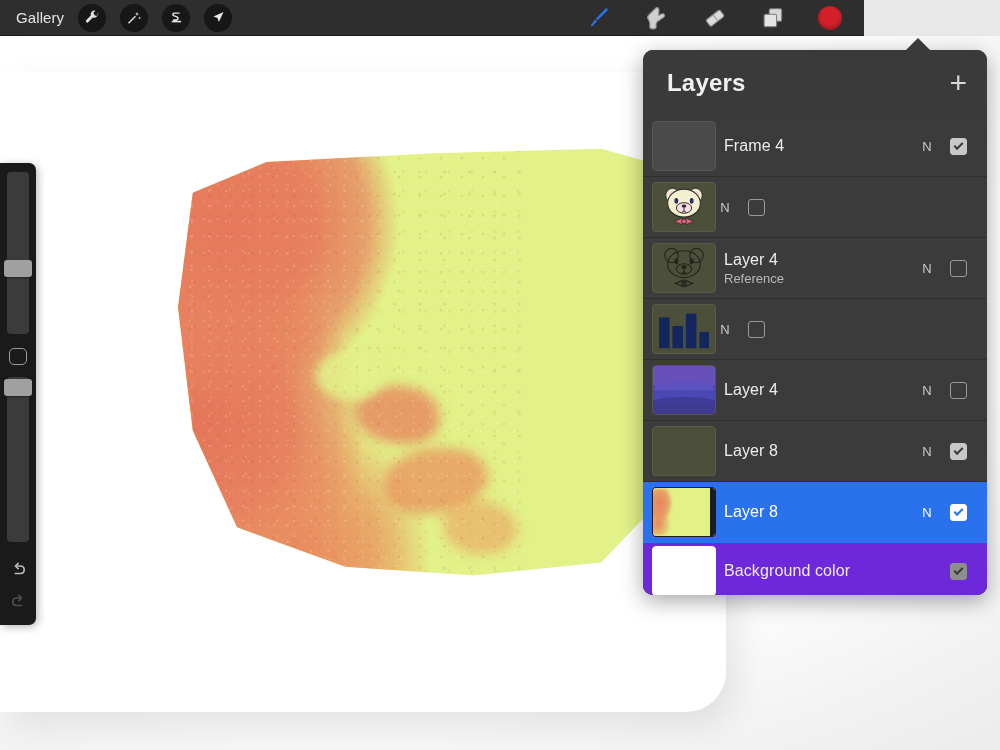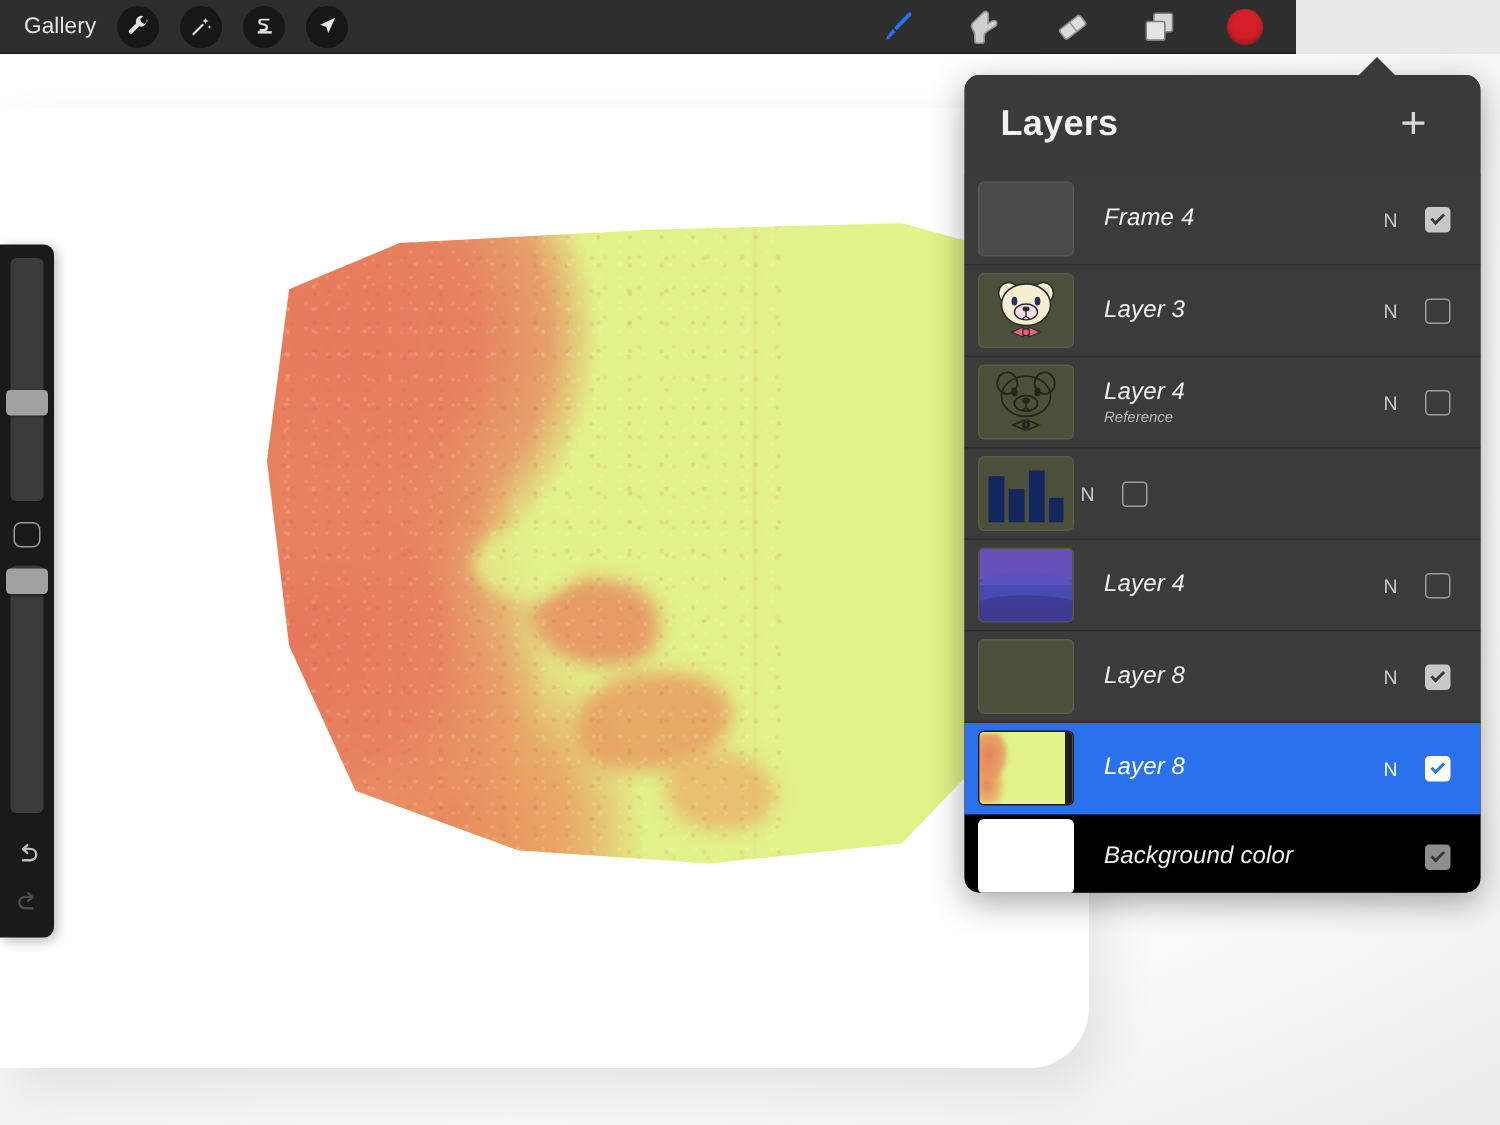--- a/index.html
+++ b/index.html
@@ -164,55 +164,55 @@
     width: 0; height: 0;
     border-left: 13px solid transparent;
     border-right: 13px solid transparent;
     border-bottom: 13px solid #3a3a3a;
     z-index: 26;
   }
   .panel-header {
     height: 66px;
     background: #3a3a3a;
     display: flex; align-items: center; justify-content: space-between;
-    padding: 0 36px 0 24px;
+    padding: 0 20px 0 24px;
   }
   .panel-title { color: #f0f0f0; font-size: 24px; font-weight: bold; letter-spacing: .2px; }
   .plus-btn { color: #d8d8d8; font-size: 30px; font-weight: 300; line-height: 1; }
   .layer-list { background: #333333; }
 
   .layer-row {
     position: relative;
     height: 61px;
     display: flex; align-items: center;
     background: #3b3b3b;
     border-bottom: 1px solid #2e2e2e;
     padding-left: 9px;
   }
   .layer-row.selected { background: #2a72ed; border-bottom-color: #2a72ed; }
-  .layer-row.bg-row { background: #000000; border-bottom: none; height: 56px; }
+  .layer-row.bg-row { background: #6d28d9; border-bottom: none; height: 56px; }
 
   .thumb {
     width: 64px; height: 50px;
     background: #4a4a44;
     border-radius: 4px;
     border: 1px solid #55554c;
     overflow: hidden;
     position: relative;
     flex: none;
   }
   .thumb.plain-dark { background: #4a4a4a; border-color: #555; }
   .thumb.olive { background: #4c4f3a; border-color: #5a5d46; }
   .thumb.white { background: #ffffff; border-color: #ffffff; }
   .thumb.selected-thumb { border: 1px solid #1b1b1b; }
 
-  .layer-info { margin-left: 20px; flex: 1; font-style: italic; }
+  .layer-info { margin-left: 8px; flex: 1; }
   .layer-name { color: #ededed; font-size: 16px; letter-spacing: .1px; }
   .layer-row.selected .layer-name { color: #ffffff; }
-  .layer-sub { color: #b9b9b9; font-size: 10px; margin-top: 2px; }
+  .layer-sub { color: #b9b9b9; font-size: 13px; margin-top: 2px; }
   .blend-mode { color: #c9c9c9; font-size: 13px; width: 18px; text-align: center; }
   .layer-row.selected .blend-mode { color: #ffffff; }
   .vis-box {
     width: 17px; height: 17px;
     border: 1.4px solid #9b9b9b;
     border-radius: 3px;
     margin: 0 20px 0 14px;
     display: flex; align-items: center; justify-content: center;
     flex: none;
   }
@@ -388,23 +388,20 @@
             <ellipse cx="24" cy="18.5" rx="2" ry="3" fill="#2b2f6b"></ellipse>
             <ellipse cx="40" cy="18.5" rx="2" ry="3" fill="#2b2f6b"></ellipse>
             <ellipse cx="32" cy="26" rx="8" ry="5.5" fill="#f6dde4" stroke="#2a2a2a" stroke-width="1"></ellipse>
             <ellipse cx="32" cy="24" rx="2.4" ry="1.7" fill="#2a2a2a"></ellipse>
             <path d="M32 25.5v3.5M32 29l-2.5 1.8M32 29l2.5 1.8" stroke="#2a2a2a" stroke-width="1" fill="none"></path>
             <path d="M22 40l8-3.5 0 7z" fill="#e8637a" stroke="#2a2a2a" stroke-width=".8"></path>
             <path d="M42 40l-8-3.5 0 7z" fill="#e8637a" stroke="#2a2a2a" stroke-width=".8"></path>
             <circle cx="32" cy="40" r="2.4" fill="#e8637a" stroke="#2a2a2a" stroke-width=".8"></circle>
           </svg>
         </div>
-        <div class="layer-info">
-          <div class="layer-name">Layer 3</div>
-        </div>
         <div class="blend-mode">N</div>
         <div class="vis-box"></div>
       </div>
 
       <div class="layer-row">
         <div class="thumb olive">
           <svg class="bear-svg" viewBox="0 0 64 50">
             <g fill="none" stroke="#23261a" stroke-width="1.2">
               <ellipse cx="19" cy="12" rx="7" ry="7.5"></ellipse>
               <ellipse cx="45" cy="12" rx="7" ry="7.5"></ellipse>

